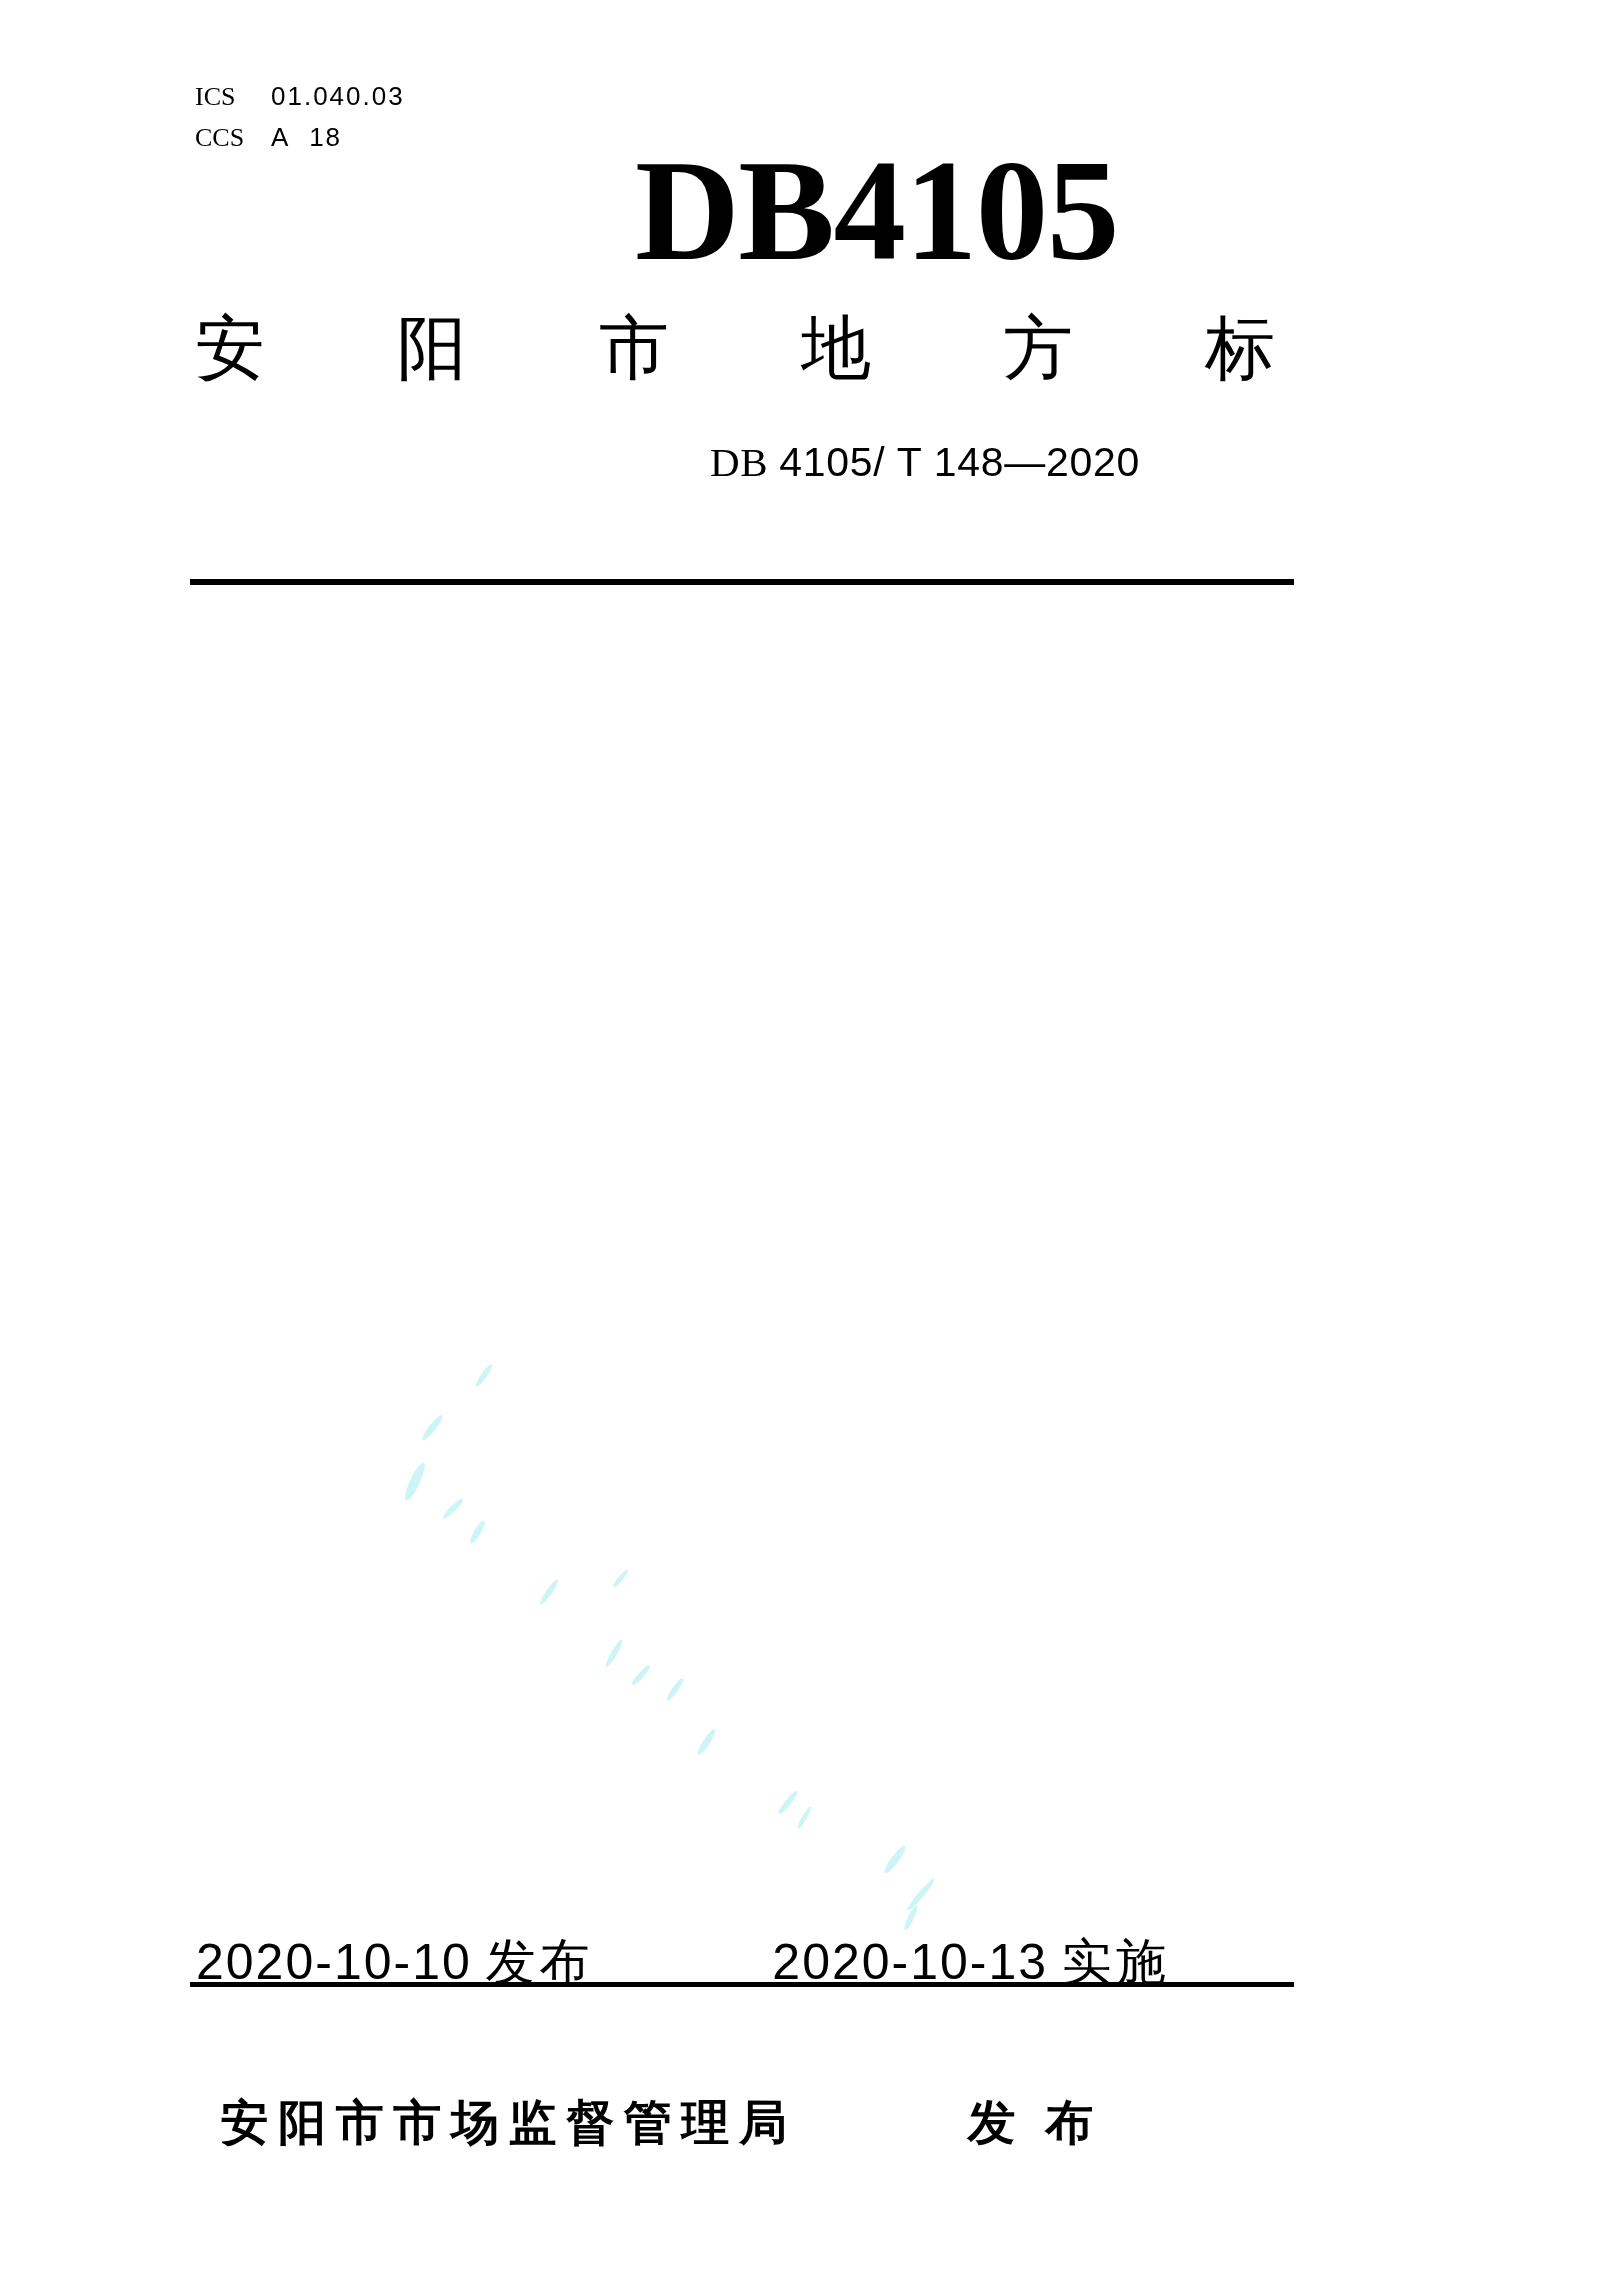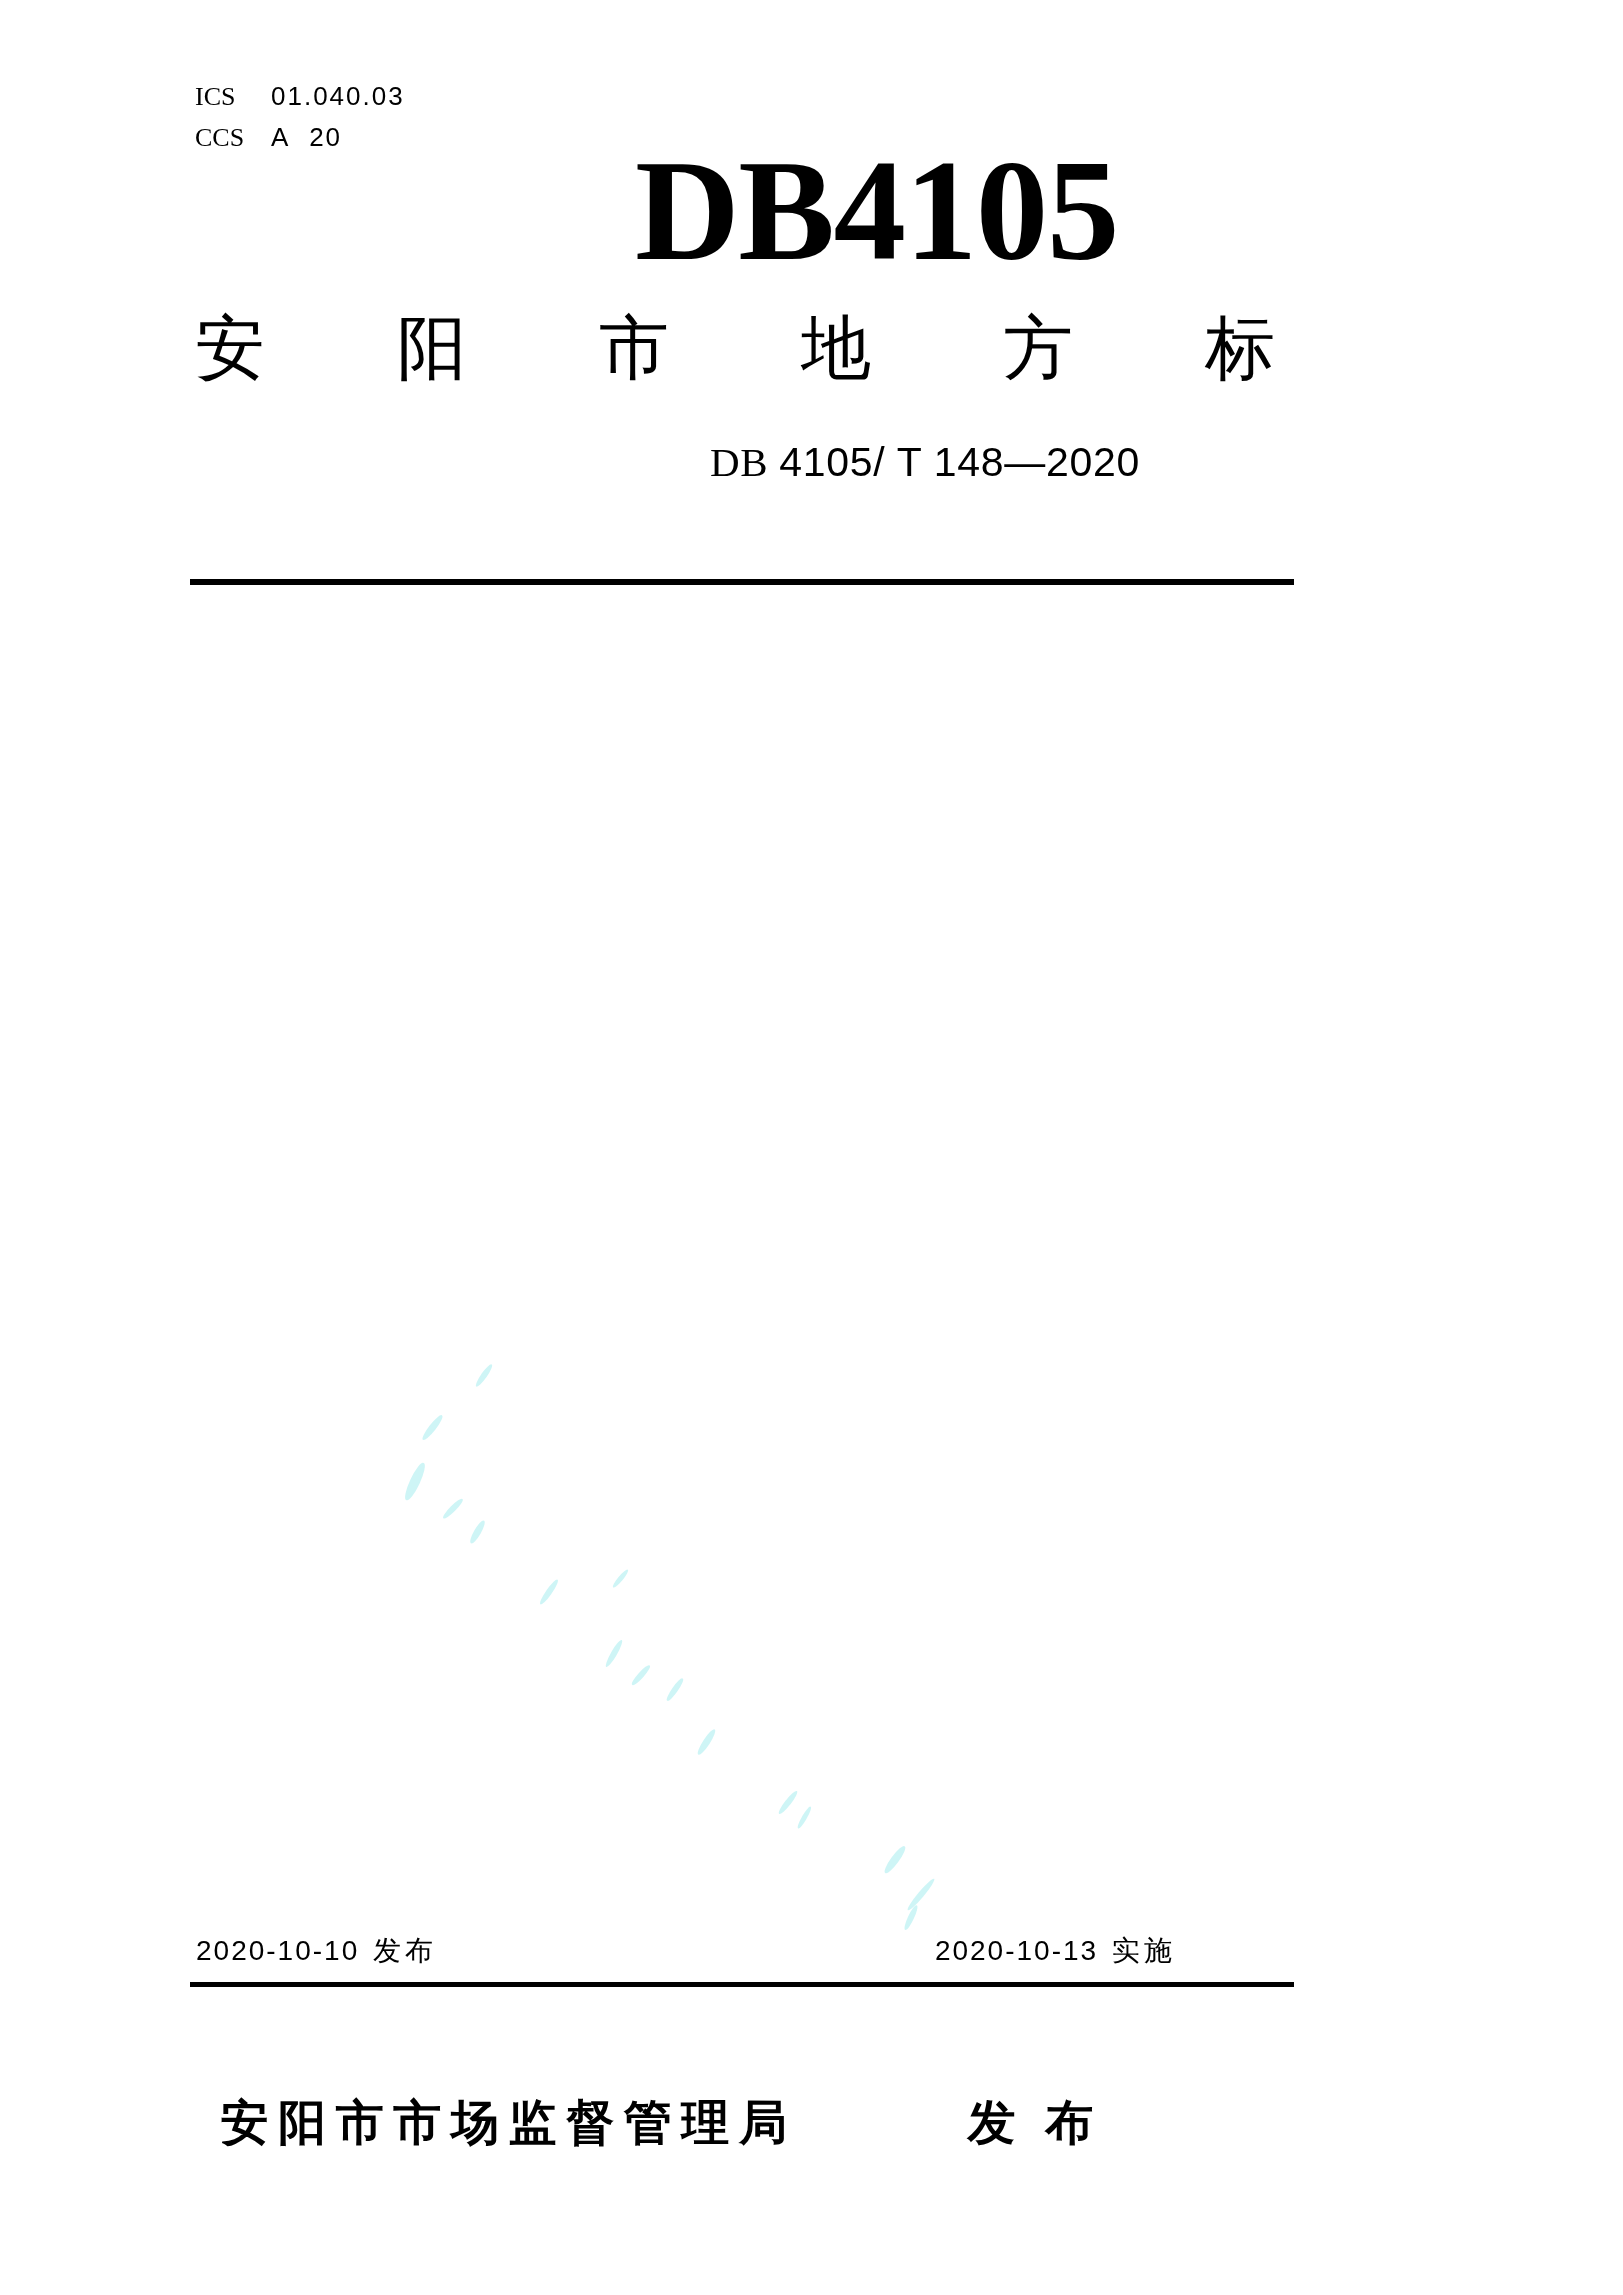--- a/index.html
+++ b/index.html
@@ -108,25 +108,25 @@
     position: absolute;
     background: #a5ecef;
     opacity: 0.55;
     border-radius: 50%;
   }
 
   
   .dates {
     position: absolute;
     left: 196px;
-    right: 118px;
+    right: 124px;
     top: 1937px;
     display: flex;
     justify-content: space-between;
-    font-size: 28px;
+    font-size: 50px;
     line-height: 1;
     white-space: nowrap;
   }
   .date-num {
     font-family: "Liberation Sans", sans-serif;
     letter-spacing: 2px;
   }
   .date-label {
     margin-left: 13.7px;
     letter-spacing: 4.1px;
@@ -155,21 +155,21 @@
 </head>
 <body>
 
 <div class="page">
 
   <div class="ics-block">
     <div class="ics-row">
       <span class="code-label">ICS</span><span class="code-value">01.040.03</span>
     </div>
     <div class="ics-row">
-      <span class="code-label">CCS</span><span class="code-value">A 20</span>
+      <span class="code-label">CCS</span><span class="code-value">A 18</span>
     </div>
   </div>
 
   <div class="db-code">DB4105</div>
 
   <div class="standard-name">
     <span>安</span>
     <span>阳</span>
     <span>市</span>
     <span>地</span>

